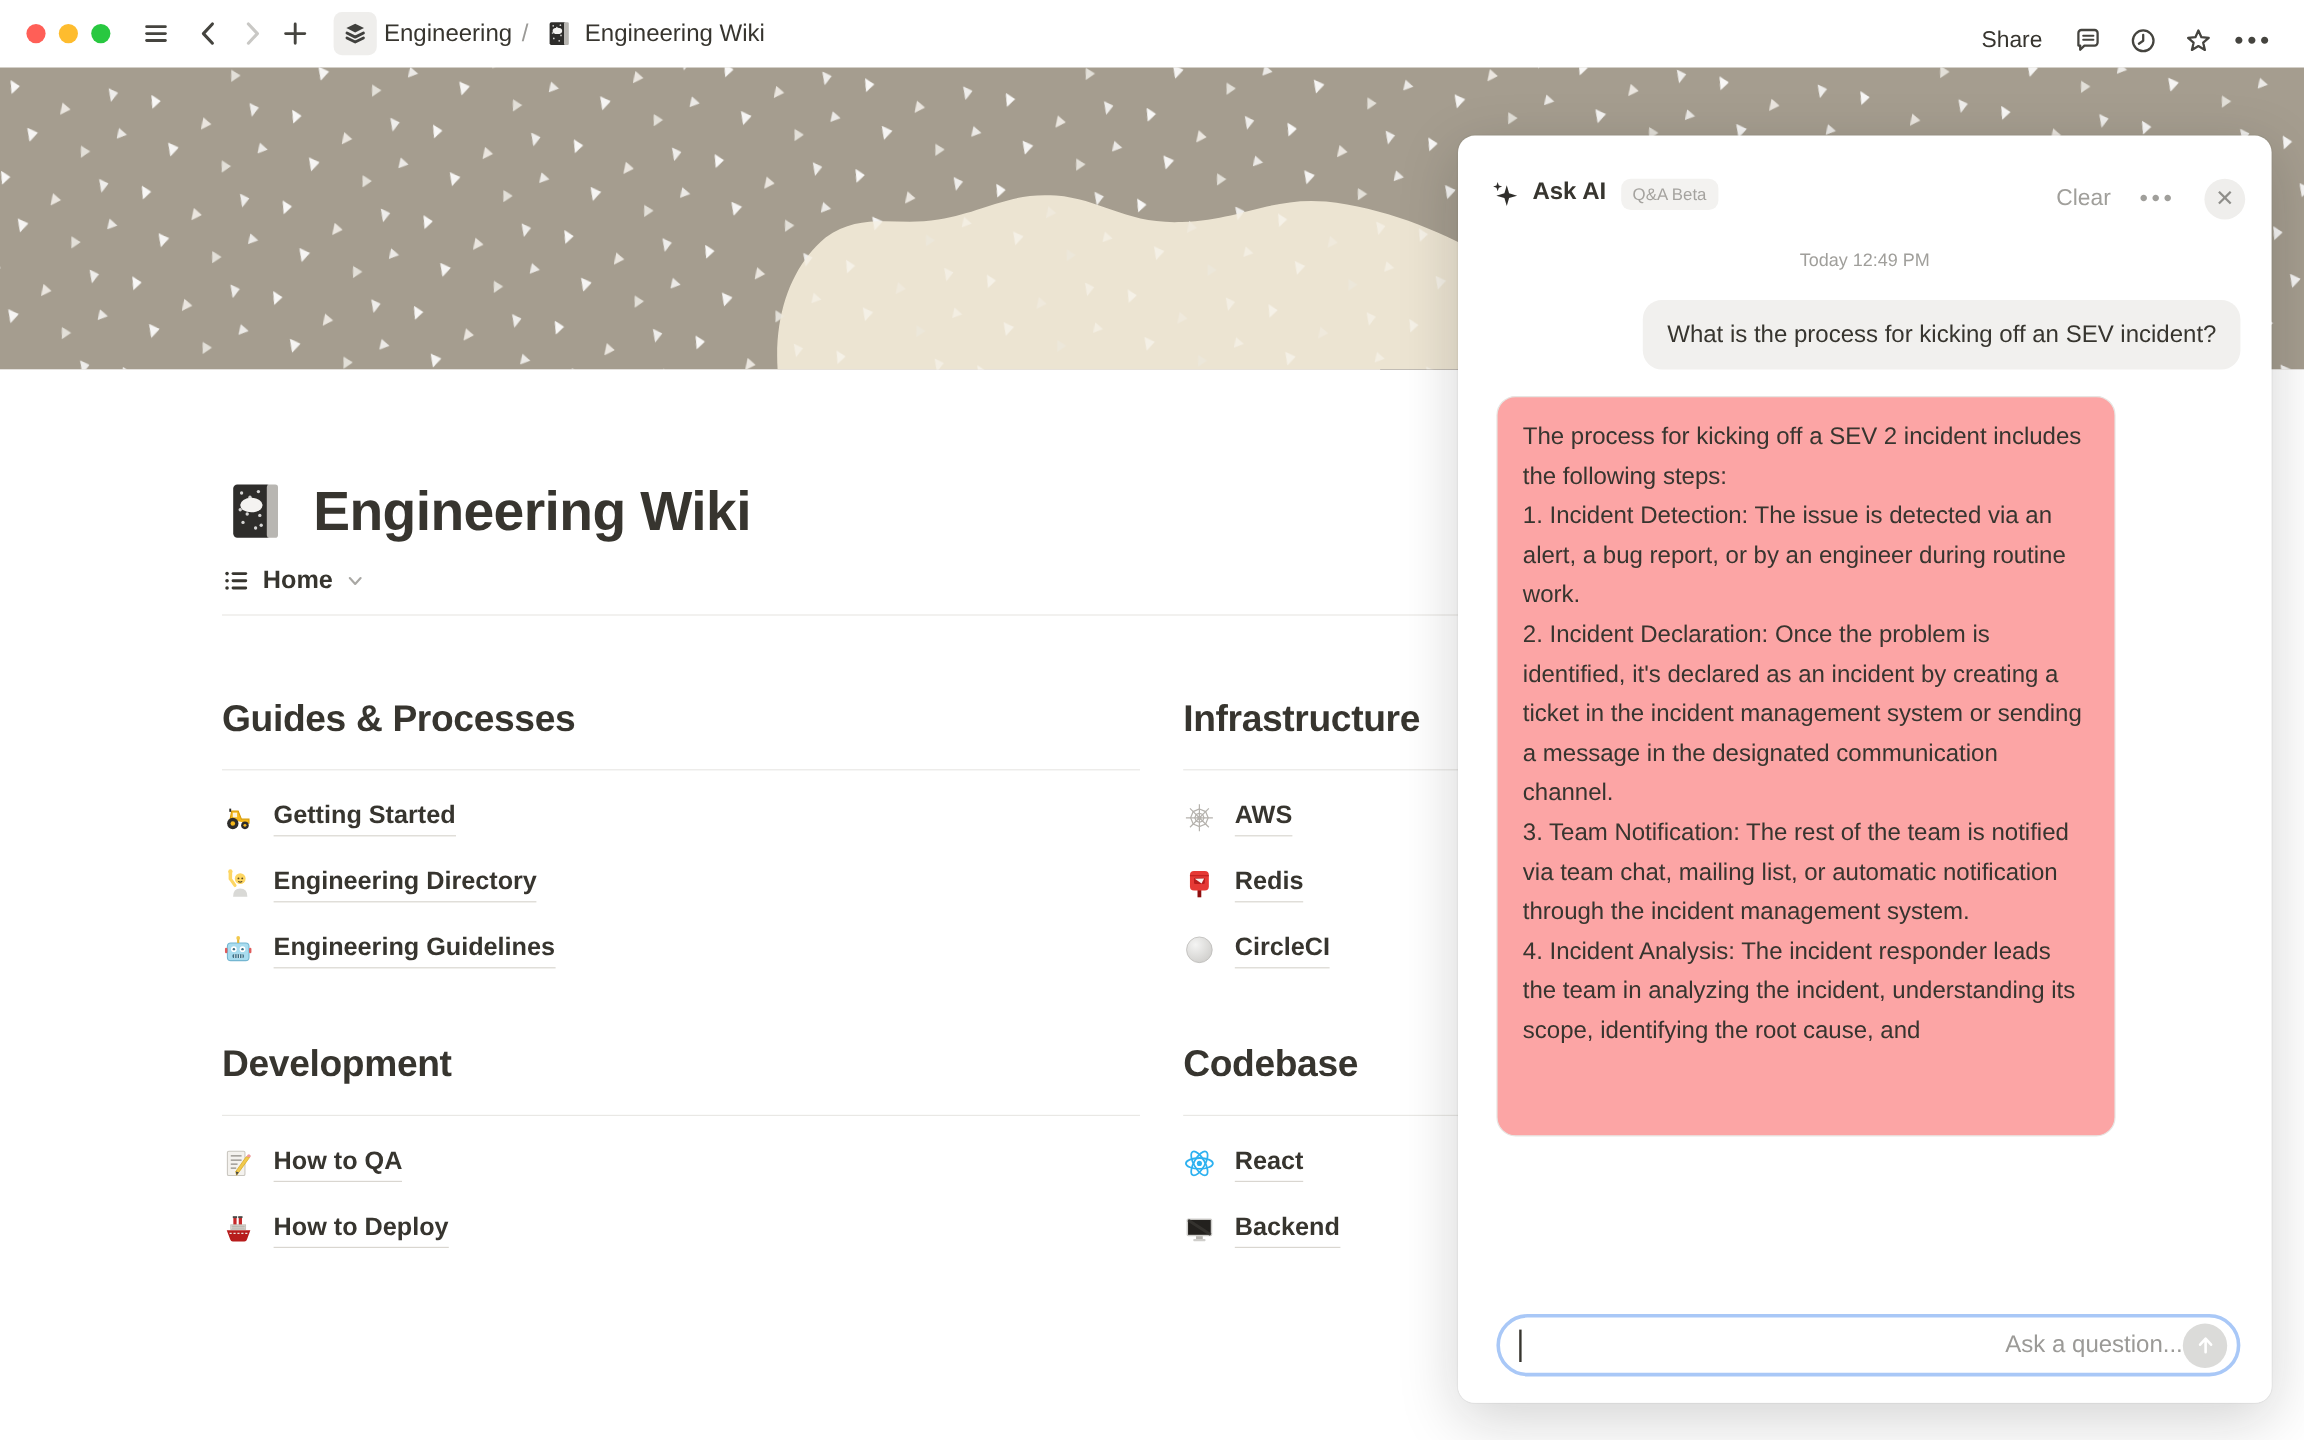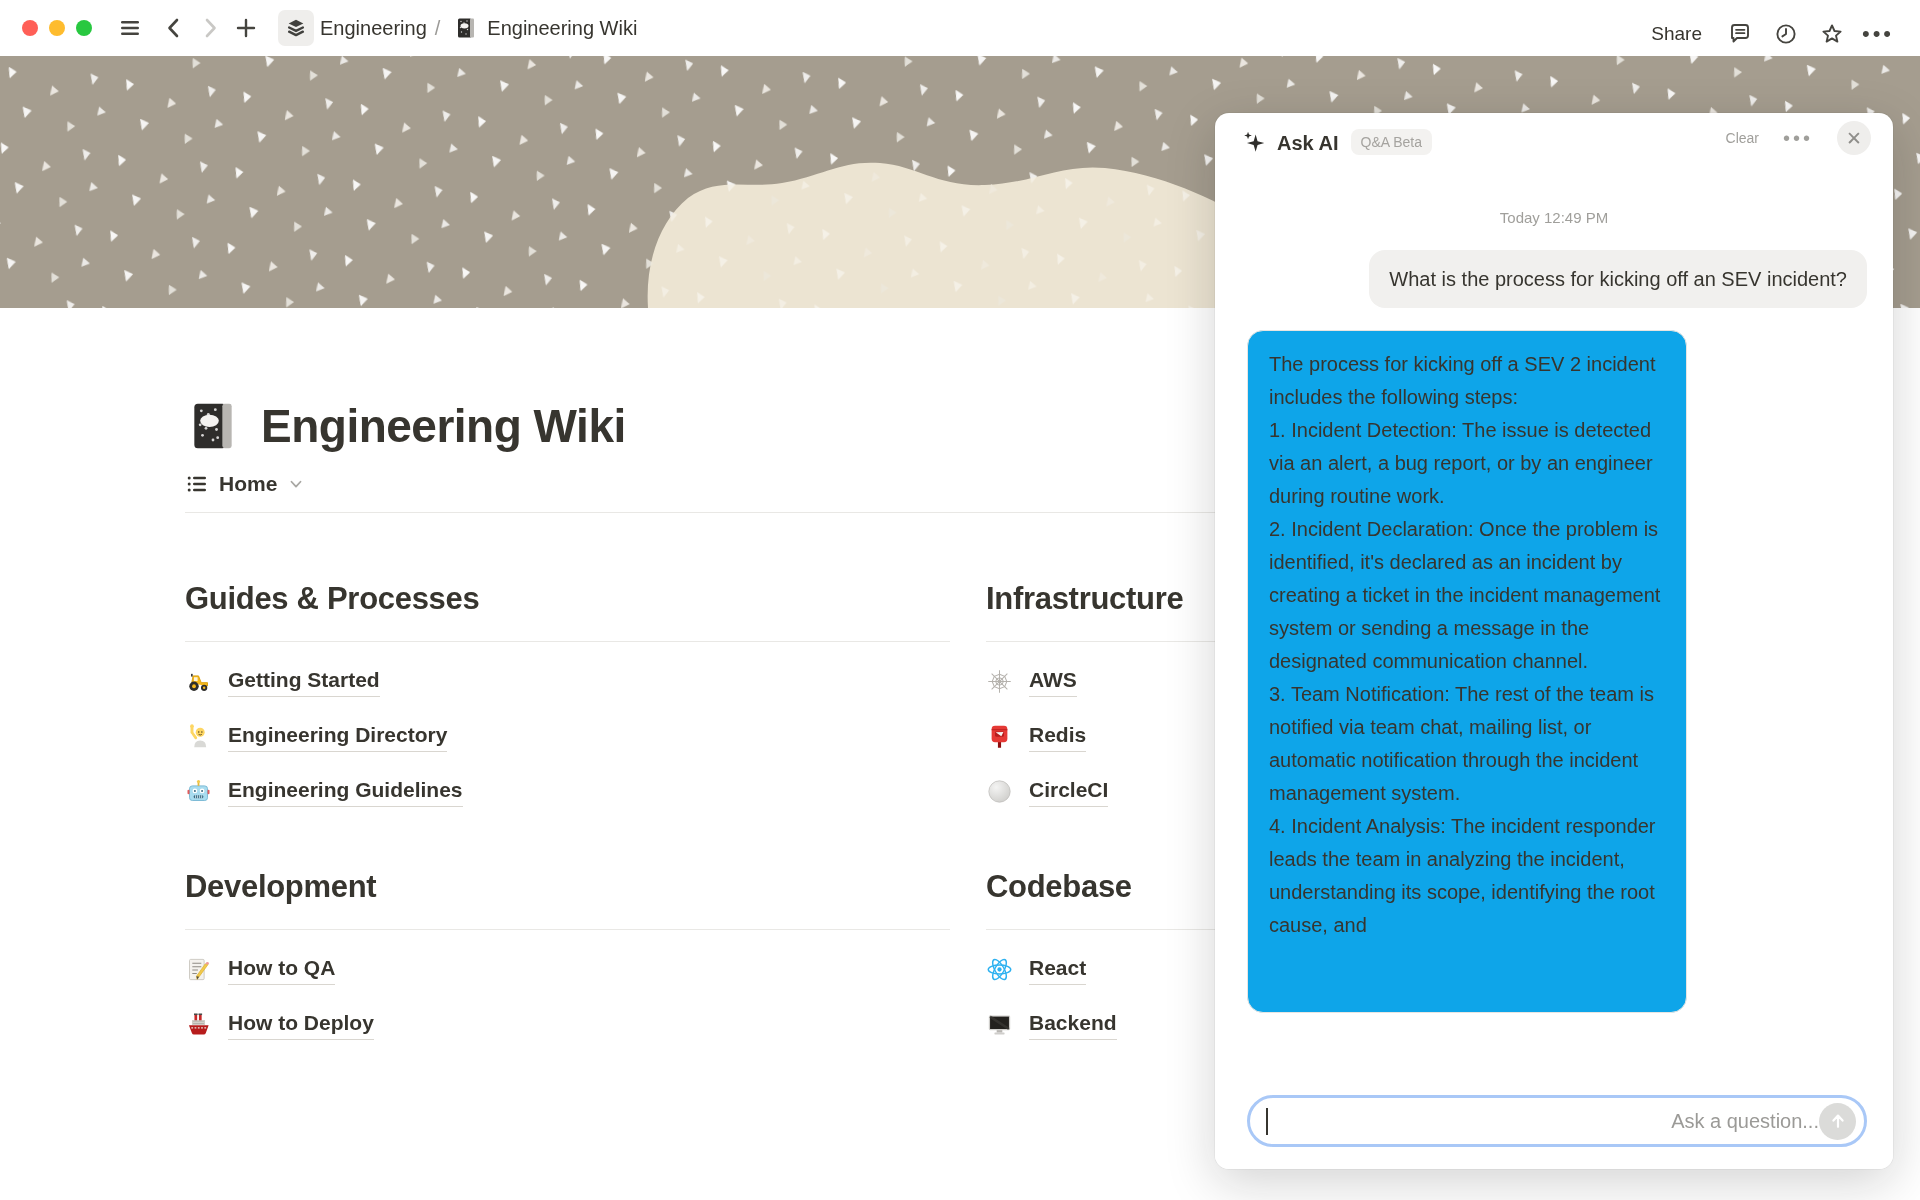--- a/index.html
+++ b/index.html
@@ -43,36 +43,36 @@
   .sec-hr { height:1px; background:#e9e8e5; margin:24px 0 10px 0; }
   .link-row { display:flex; gap:16px; margin-top:26px; }
   .link-ic { width:27px; height:27px; flex:none; }
   .link-label { font-size:21px; font-weight:bold; padding-bottom:4px; border-bottom:1.5px solid #d9d6d0; cursor:pointer; }
   .sec-gap { margin-top:62px; }
 
   
   .panel { position:absolute; left:1215px; top:113px; width:678px; height:1056px; background:#fff;
     border-radius:14px; box-shadow:0 0 0 1px rgba(15,15,15,.04), 0 14px 50px rgba(15,15,15,.18);
     z-index:40; overflow:hidden; }
-  .panel-head { display:flex; align-items:flex-end; padding:8px 22px 10px 26px; }
+  .panel-head { display:flex; align-items:flex-start; padding:36px 22px 10px 26px; }
   .ai-ic { width:26px; height:26px; margin-right:10px; }
   .ai-title { font-size:20px; font-weight:bold; }
   .ai-badge { margin-left:12px; background:#f3f2f0; color:#a5a39f; font-size:14px;
     padding:5px 10px; border-radius:8px; }
   .head-right { margin-left:auto; display:flex; align-items:center; gap:24px; }
-  .clear-btn { color:#a09f9b; font-size:14px; cursor:pointer; }
+  .clear-btn { color:#a09f9b; font-size:19px; cursor:pointer; }
   .head-dots { color:#a09f9b; font-size:20px; letter-spacing:3px; cursor:pointer; }
   .close-btn { width:34px; height:34px; border-radius:50%; background:#efeeec; color:#8f8e8a;
     display:flex; align-items:center; justify-content:center; font-size:19px; cursor:pointer; }
 
   .chat { position:absolute; top:72px; bottom:0; left:0; right:0; display:flex; flex-direction:column; overflow:hidden; }
   .stamp { text-align:center; color:#a09f9b; font-size:15px; margin-top:24px; }
   .q-bubble { align-self:flex-end; margin:24px 26px 0 0; max-width:530px; background:#f1f0ee;
     border-radius:16px; padding:14px 20px; font-size:20px; line-height:30px; }
-  .a-bubble { align-self:flex-start; margin:22px 0 0 32px; width:440px; background:#0ea5e9;
+  .a-bubble { align-self:flex-start; margin:22px 0 0 32px; width:516px; background:#fca5a5;
     border:1px solid #e7e5e2; border-radius:16px; padding:17px 21px 70px 21px;
     font-size:20px; line-height:33px; white-space:pre-line; }
   .fade { position:absolute; left:0; right:0; bottom:0; height:130px; z-index:5;
     background:linear-gradient(to bottom, rgba(255,255,255,0), #ffffff 62%); }
   .ask-bar { position:absolute; left:32px; right:26px; bottom:22px; height:52px; z-index:6;
     background:#fff; border:3px solid #a9c8f7; border-radius:28px;
     display:flex; align-items:center; padding:0 8px 0 16px; }
   .caret { width:2px; height:27px; background:#37352f; margin-right:2px; }
   .ask-input { flex:1; border:none; outline:none; font-size:20px; color:#737373; background:transparent;
     font-family:"Liberation Sans", sans-serif;text-align:right; }

